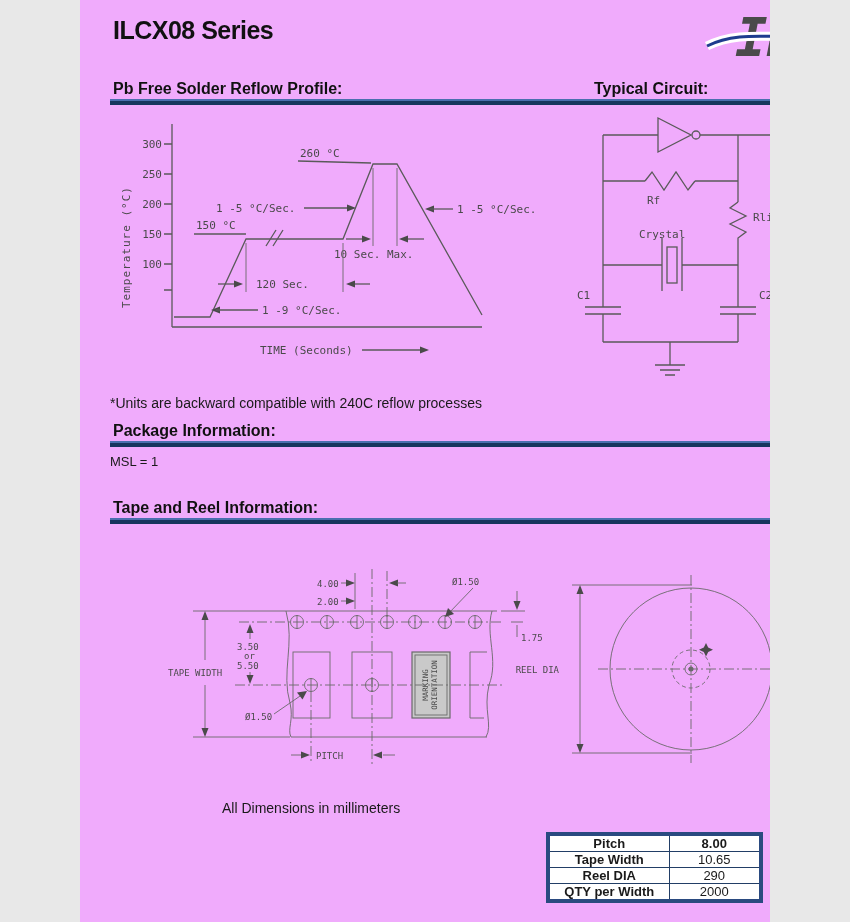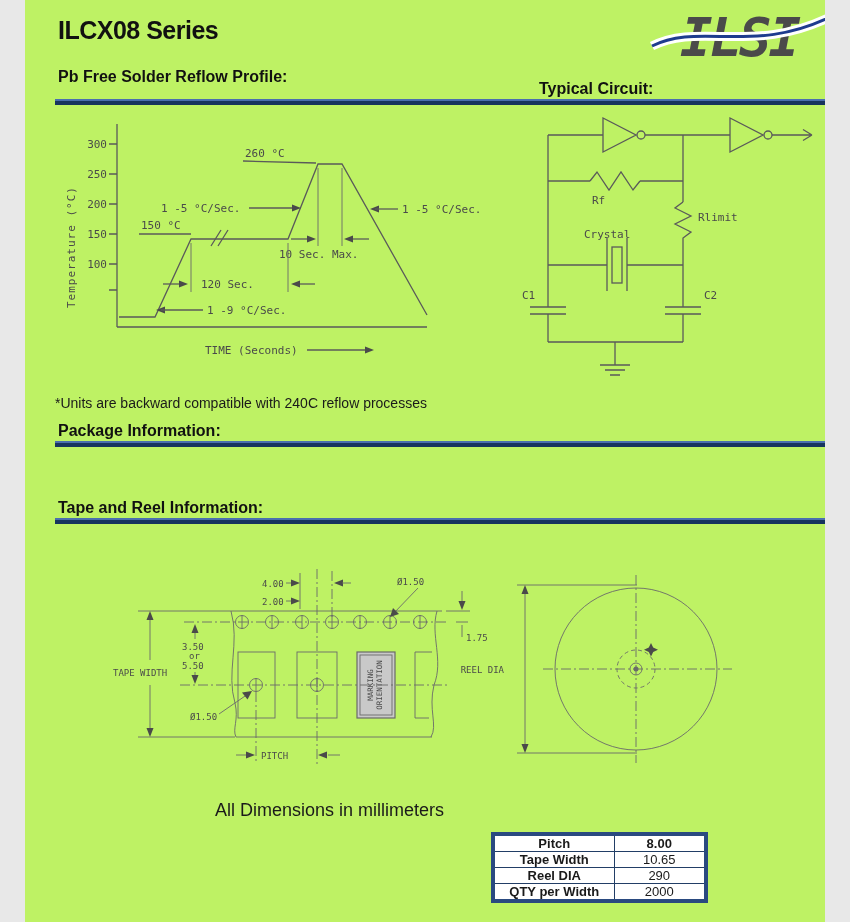--- a/index.html
+++ b/index.html
@@ -1,29 +1,29 @@
 <!DOCTYPE html>
 <html><head>
 <meta charset="utf-8">
 <style>
   * { margin:0; padding:0; box-sizing:border-box; }
   body { background:#e8e8e8; }
   .page {
-    position:relative; width:800px; height:922px; background:#bef264;
+    position:relative; width:690px; height:922px; background:#f0abfc;
     font-family:"Liberation Sans", sans-serif; color:#1a1a1a; overflow:hidden;
     margin:0 auto;
   }
   .abs { position:absolute; }
   .title { left:33px; top:16px; font-size:25px; font-weight:bold; letter-spacing:-0.5px; color:#111; }
   .sec-h { font-size:16px; font-weight:bold; color:#111; }
   .rule { left:30px; width:788px; height:6px;
           background:linear-gradient(to bottom, #4a6fae 0px, #4a6fae 2px, #17355e 2px, #17355e 6px); }
   .note { font-size:14px; color:#1a1a1a; }
   .pkg  { font-size:13px; line-height:14.5px; color:#1a1a1a; }
-  .dims-note { font-size:18px;margin-left:48px; }
+  .dims-note { font-size:14px; }
   svg text { font-family:"DejaVu Sans Mono", monospace; fill:#4a4a4a; }
   .diag { stroke:#5a5a5a; fill:none; stroke-width:1.3; }
   .thin { stroke:#6a6a6a; fill:none; stroke-width:0.9; }
   .dashdot { stroke:#6a6a6a; fill:none; stroke-width:0.9; stroke-dasharray:10 3 2 3; }
   .arrow { fill:#4a4a4a; stroke:none; }
   table.qty { border-collapse:collapse; border:4px solid #2a4a80; background:#fff; }
   table.qty td { border:1.6px solid #223e66; height:15px; font-size:13px; text-align:center;
                  vertical-align:middle; padding:0 2px; }
   td.c-label { width:121px; font-weight:bold; }
   td.c-value { width:92px; }
@@ -35,21 +35,21 @@
 <div class="page">
 
   <div class="abs title">ILCX08 Series</div>
 
   <svg class="abs" style="left:631px; top:3px; overflow:visible;" width="186" height="64" viewBox="0 0 186 64">
     <text x="24" y="53" font-family="DejaVu Serif, serif" font-style="italic" font-weight="bold" font-size="54" letter-spacing="-3" fill="#1e3c8e">ILSI</text>
     <path d="M-4,43 C45,18 100,54 182,10" stroke="#ffffff" stroke-width="9" fill="none"></path>
     <path d="M-4,43 C45,18 100,54 182,10" stroke="#1e3c8e" stroke-width="3" fill="none"></path>
   </svg>
 
-  <div class="abs sec-h" style="left:33px; top:68px;">Pb Free Solder Reflow Profile:</div>
+  <div class="abs sec-h" style="left:33px; top:80px;">Pb Free Solder Reflow Profile:</div>
   <div class="abs sec-h" style="left:514px; top:80px;">Typical Circuit:</div>
   <div class="abs rule" style="top:99px;"></div>
 
   <svg class="abs" style="left:30px; top:112px;" width="430" height="252" viewBox="0 0 430 252">
 
     <path class="diag" d="M62,12 V215 M62,215 H372"></path>
 
     <path class="diag" d="M54,32 H62 M54,62 H62 M54,92 H62 M54,122 H62 M54,152 H62 M54,178 H62"></path>
     <text x="52" y="36" font-size="11" text-anchor="end">300</text>
     <text x="52" y="66" font-size="11" text-anchor="end">250</text>
@@ -134,20 +134,21 @@
 
     <path class="diag" d="M28,237 H163 M95,237 V260"></path>
     <path class="diag" d="M80,260 H110 M85,265 H105 M90,270 H100"></path>
   </svg>
 
   <div class="abs note" style="left:30px; top:395px;">*Units are backward compatible with 240C reflow processes</div>
 
   <div class="abs sec-h" style="left:33px; top:422px;">Package Information:</div>
   <div class="abs rule" style="top:441px;"></div>
   <div class="abs pkg" style="left:30px; top:455px;">
+    <div>MSL = 1</div>
   </div>
 
   <div class="abs sec-h" style="left:33px; top:499px;">Tape and Reel Information:</div>
   <div class="abs rule" style="top:518px;"></div>
 
   <svg class="abs" style="left:85px; top:555px;" width="680" height="215" viewBox="0 0 680 215">
 
     <path class="thin" d="M121,56 H332 M126,182 H322"></path>
     <path class="thin" d="M121,56 C130,88 116,118 125,148 C129,165 122,174 126,182"></path>
     <path class="thin" d="M327,56 C320,80 334,105 324,130 C318,155 328,170 321,182"></path>

